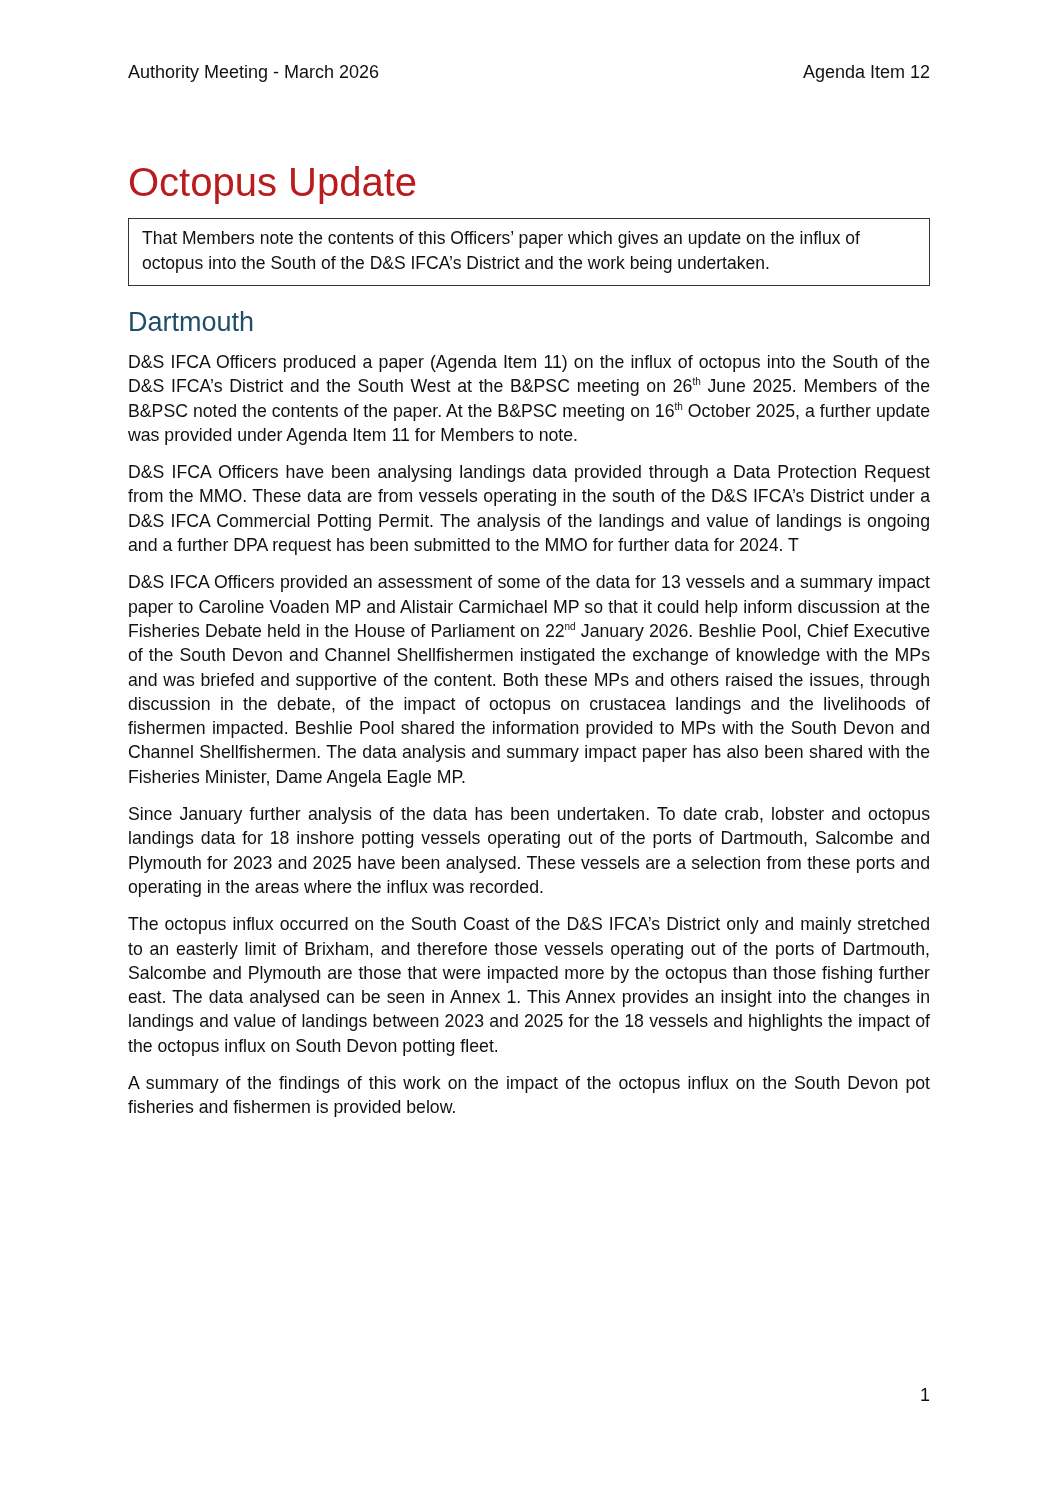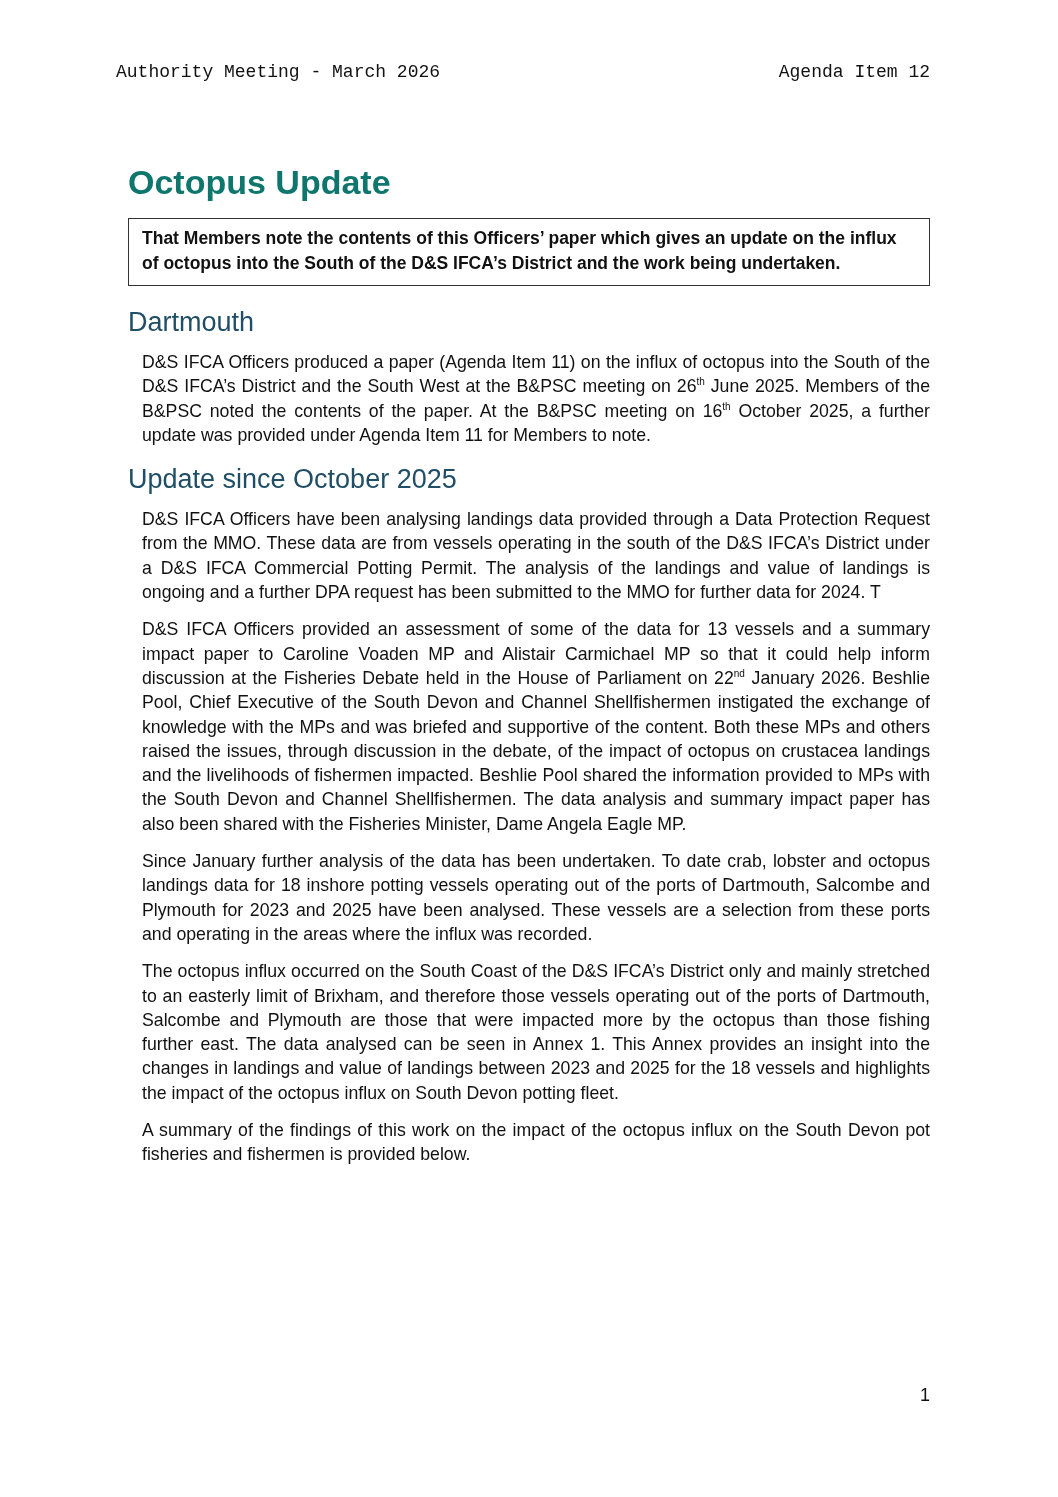--- a/index.html
+++ b/index.html
@@ -1,25 +1,25 @@
 <!DOCTYPE html>
 <html><head>
 <meta charset="utf-8">
 <style>
   html, body { margin: 0; padding: 0; background: #ffffff; }
   body { width: 1058px; height: 1497px; position: relative; overflow: hidden;
          font-family: "Liberation Sans", sans-serif; color: #111111; }
-  .header { position: absolute; top: 62px; left: 116px; right: 128px; display: flex;
-            justify-content: space-between; font-size: 18px; color: #111; font-family: Liberation Mono, monospace; }
+  .header { position: absolute; top: 62px; left: 128px; right: 128px; display: flex;
+            justify-content: space-between; font-size: 18px; color: #111; }
   .content { position: absolute; top: 160px; left: 128px; width: 802px; }
-  h1 { font-weight: bold; font-size: 34px; color: #0f766e; margin: 0 0 14px 0; line-height: 44px; }
+  h1 { font-weight: normal; font-size: 40px; color: #b91c1c; margin: 0 0 14px 0; line-height: 44px; }
   h2 { font-weight: normal; font-size: 27px; color: #1f4e66; margin: 0 0 10px 0; line-height: 36px; }
   .rec-box { border: 1.5px solid #333; padding: 7px 12px 10px 13px; margin: 0 0 18px 0;
-             font-weight: bold; font-size: 17.5px; line-height: 24.5px; }
-  p { margin: 0 0 13px 14px; font-size: 17.7px; line-height: 24.3px; text-align: justify; }
+             font-weight: normal; font-size: 17.5px; line-height: 24.5px; }
+  p { margin: 0 0 13px 0; font-size: 17.7px; line-height: 24.3px; text-align: justify; }
   sup { font-size: 10px; line-height: 0; vertical-align: 7px; }
   .page-number { position: absolute; top: 1385px; right: 128px; font-size: 18px; }
 </style>
 </head>
 <body>
 
 <div class="header">
   <span>Authority Meeting - March 2026</span>
   <span>Agenda Item 12</span>
 </div>
@@ -27,21 +27,20 @@
 <div class="content">
   <h1>Octopus Update</h1>
 
   <div class="rec-box">
     <span>That Members note the contents of this Officers’ paper which gives an update on the influx of octopus into the South of the D&amp;S IFCA’s District and the work being undertaken.</span>
   </div>
 
   <h2>Dartmouth</h2>
   <p><span>D&amp;S IFCA Officers produced a paper (Agenda Item 11) on the influx of octopus into the South of the D&amp;S IFCA’s District and the South West at the B&amp;PSC meeting on 26</span><sup>th</sup><span> June 2025. Members of the B&amp;PSC noted the contents of the paper. At the B&amp;PSC meeting on 16</span><sup>th</sup><span> October 2025, a further update was provided under Agenda Item 11 for Members to note.</span></p>
 
-  <h2 style="margin-top:14px;">Update since October 2025</h2>
   <p>D&amp;S IFCA Officers have been analysing landings data provided through a Data Protection Request from the MMO. These data are from vessels operating in the south of the D&amp;S IFCA’s District under a D&amp;S IFCA Commercial Potting Permit.  The analysis of the landings and value of landings is ongoing and a further DPA request has been submitted to the MMO for further data for 2024.  T</p>
   <p><span>D&amp;S IFCA Officers provided an assessment of some of the data for 13 vessels and a summary impact paper to Caroline Voaden MP and Alistair Carmichael MP so that it could help inform discussion at the Fisheries Debate held in the House of Parliament on 22</span><sup>nd</sup><span> January 2026. Beshlie Pool, Chief Executive of the South Devon and Channel Shellfishermen instigated the exchange of knowledge with the MPs and was briefed and supportive of the content.  Both these MPs and others raised the issues, through discussion in the debate, of the impact of octopus on crustacea landings and the livelihoods of fishermen impacted.  Beshlie Pool shared the information provided to MPs with the South Devon and Channel Shellfishermen.  The data analysis and summary impact paper has also been shared with the Fisheries Minister, Dame Angela Eagle MP.</span></p>
   <p>Since January further analysis of the data has been undertaken.  To date crab, lobster and octopus landings data for 18 inshore potting vessels operating out of the ports of Dartmouth, Salcombe and Plymouth for 2023 and 2025 have been analysed.  These vessels are a selection from these ports and operating in the areas where the influx was recorded.</p>
   <p>The octopus influx occurred on the South Coast of the D&amp;S IFCA’s District only and mainly stretched to an easterly limit of Brixham, and therefore those vessels operating out of the ports of Dartmouth, Salcombe and Plymouth are those that were impacted more by the octopus than those fishing further east.  The data analysed can be seen in Annex 1.  This Annex provides an insight into the changes in landings and value of landings between 2023 and 2025 for the 18 vessels and highlights the impact of the octopus influx on South Devon potting fleet.</p>
   <p>A summary of the findings of this work on the impact of the octopus influx on the South Devon pot fisheries and fishermen is provided below.</p>
 </div>
 
 <div class="page-number">1</div>
 
 </body></html>

